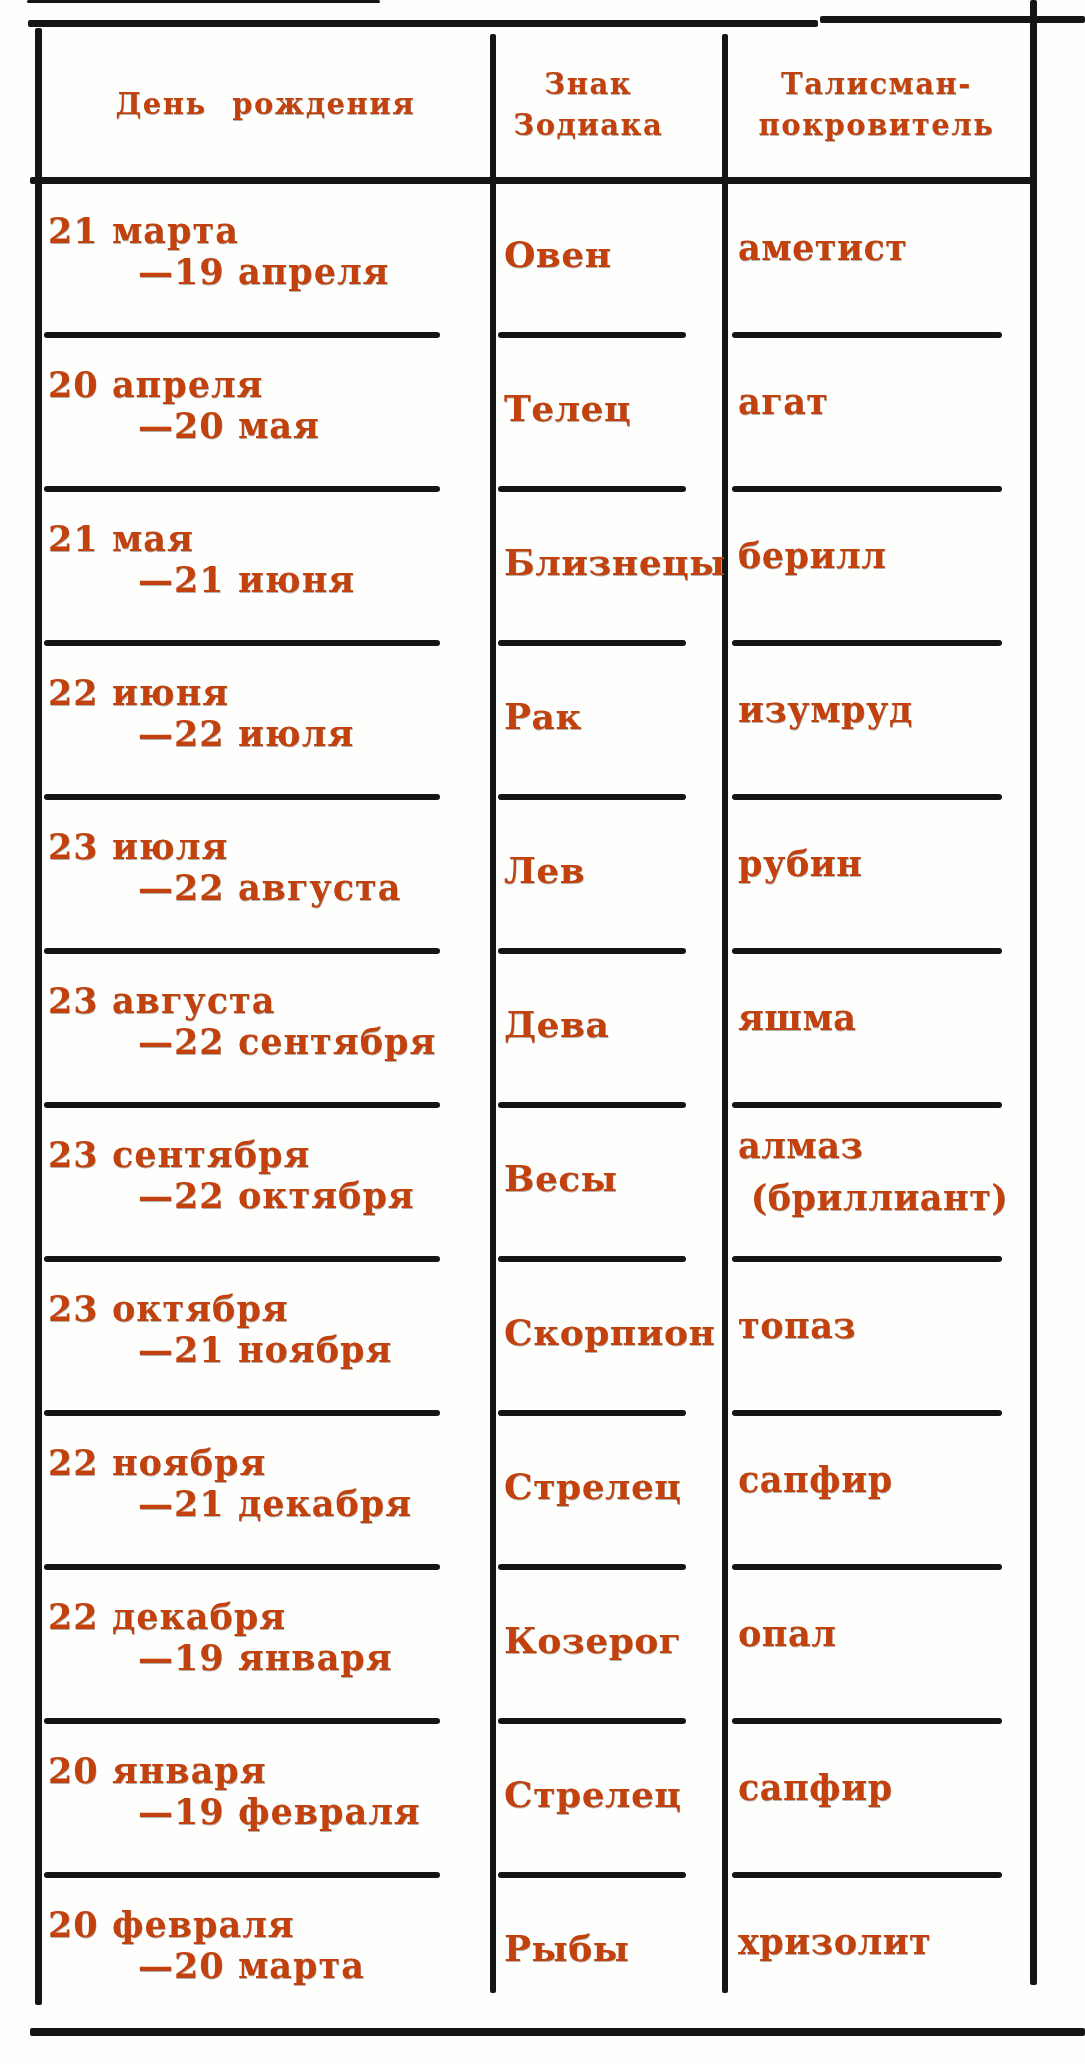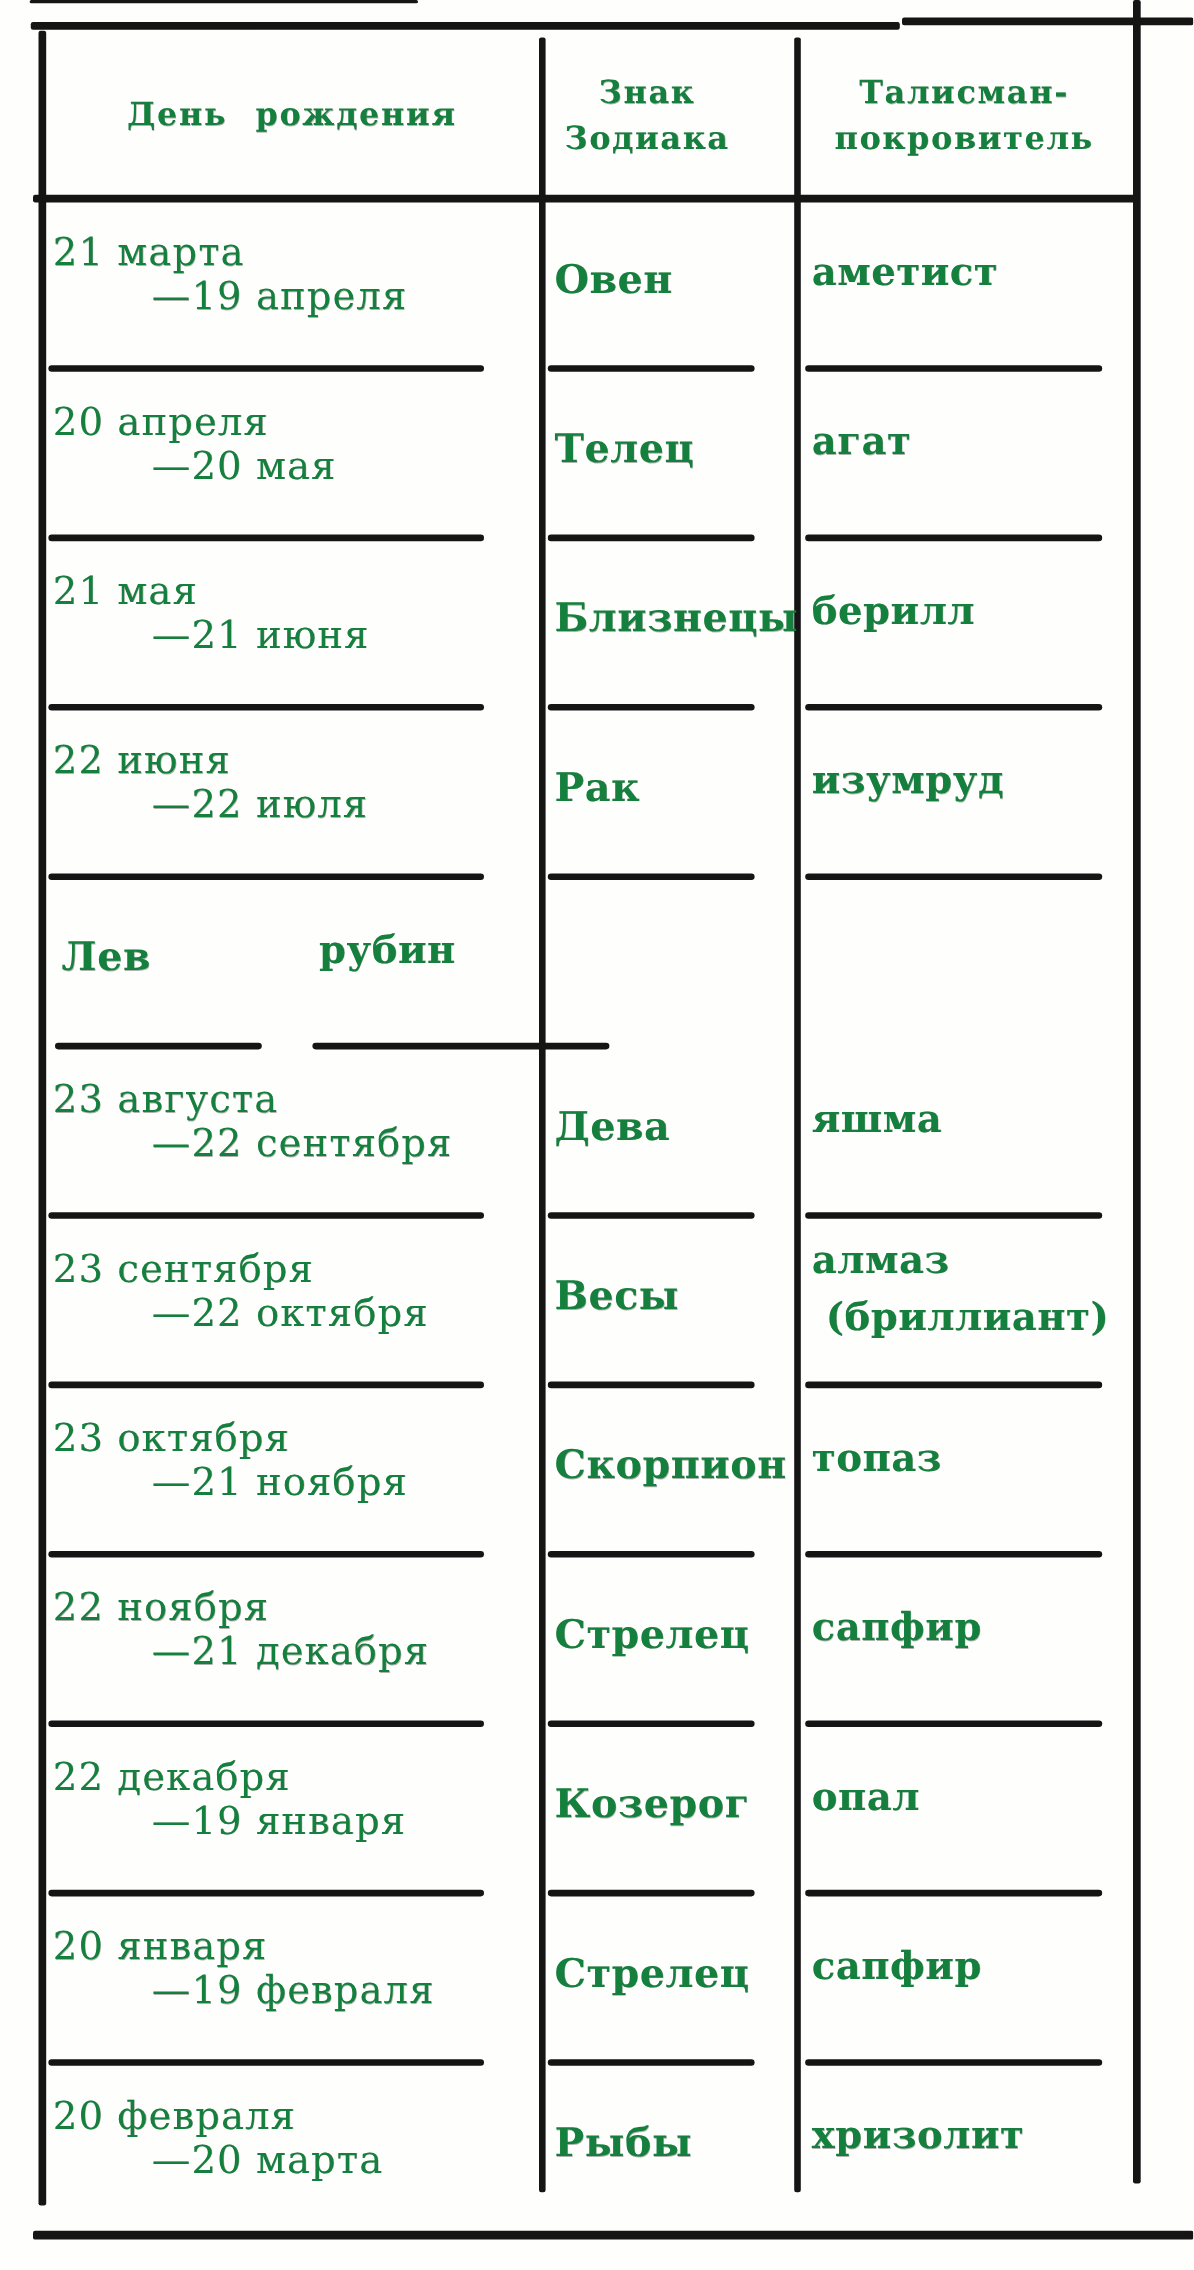--- a/index.html
+++ b/index.html
@@ -1,37 +1,37 @@
 <!DOCTYPE html>
 <html><head>
 <meta charset="utf-8">
 <style>
   html,body { margin:0; padding:0; background:#ffffff; }
   .page {
     position:relative; width:1085px; height:2064px; background:#fefefdff;
-    font-family:"DejaVu Serif", serif; color:#15803d; overflow:hidden;
+    font-family:"DejaVu Serif", serif; color:#c2410c; overflow:hidden;
   }
   .ink { position:absolute; background:#151515; border-radius:2px; }
 
   
   .hdr { position:absolute; left:42px; top:32px; width:988px; height:145px; display:flex; }
   .hcell {
     display:flex; align-items:center; justify-content:center; text-align:center;
     font-size:29px; font-weight:bold; letter-spacing:1.5px; line-height:1.4;
     white-space:pre-line; text-shadow:0.5px 0.5px 0 rgba(0,0,0,0.30);
   }
   .h1 { width:448px; word-spacing:14px; }
   .h2 { width:200px; }
   .h3 { width:308px;padding-left:35px; }
 
   
   .rows { position:absolute; left:42px; top:184px; width:988px; }
   .row { display:flex; height:154px; position:relative; }
   .cell { position:relative; box-sizing:border-box; text-shadow:0.5px 0.5px 0 rgba(0,0,0,0.30); }
-  .c1 { width:448px; padding-top:26px; font-size:35px; font-weight:normal; }
+  .c1 { width:448px; padding-top:26px; font-size:35px; font-weight:bold; }
   .d1 { padding-left:6px; letter-spacing:1px; }
   .d2 { padding-left:96px; margin-top:0; letter-spacing:1px; }
   .c2 { width:232px; display:flex; align-items:center; padding-left:14px; padding-bottom:14px;
         font-size:36px; font-weight:bold; letter-spacing:0.5px;border-radius:20px; }
   .c3 { width:308px; display:flex; align-items:center; padding-left:16px; padding-bottom:26px;
         font-size:35px; font-weight:bold; letter-spacing:0.5px; white-space:pre-wrap; line-height:1.5; }
 
   
   .cell::after { content:""; position:absolute; bottom:0; height:6px; background:#151515; border-radius:3px; }
   .c1::after { left:2px;  right:50px; }
@@ -117,20 +117,24 @@
       </div>
       <div class="cell c2">
         <span>Рак</span>
       </div>
       <div class="cell c3">
         <span>изумруд</span>
       </div>
     </div>
 
     <div class="row">
+      <div class="cell c1">
+        <div class="d1">23 июля</div>
+        <div class="d2">—22 августа</div>
+      </div>
       <div class="cell c2">
         <span>Лев</span>
       </div>
       <div class="cell c3">
         <span>рубин</span>
       </div>
     </div>
 
     <div class="row">
       <div class="cell c1">

